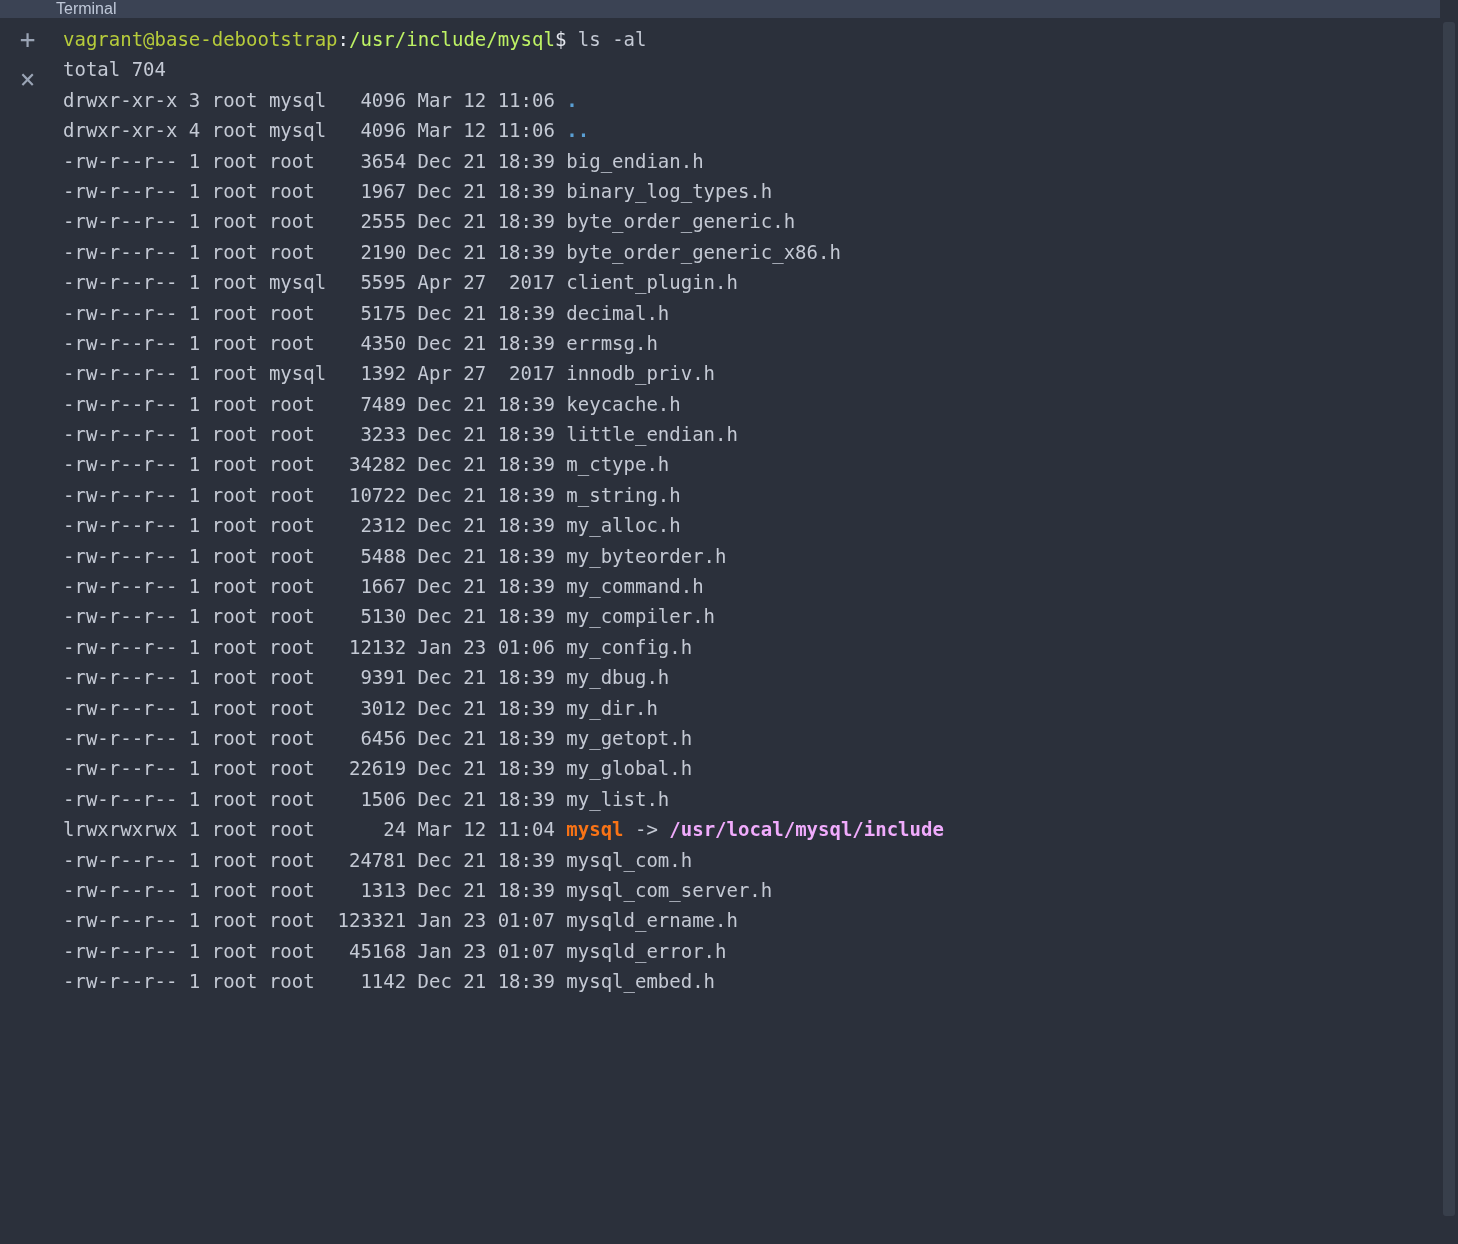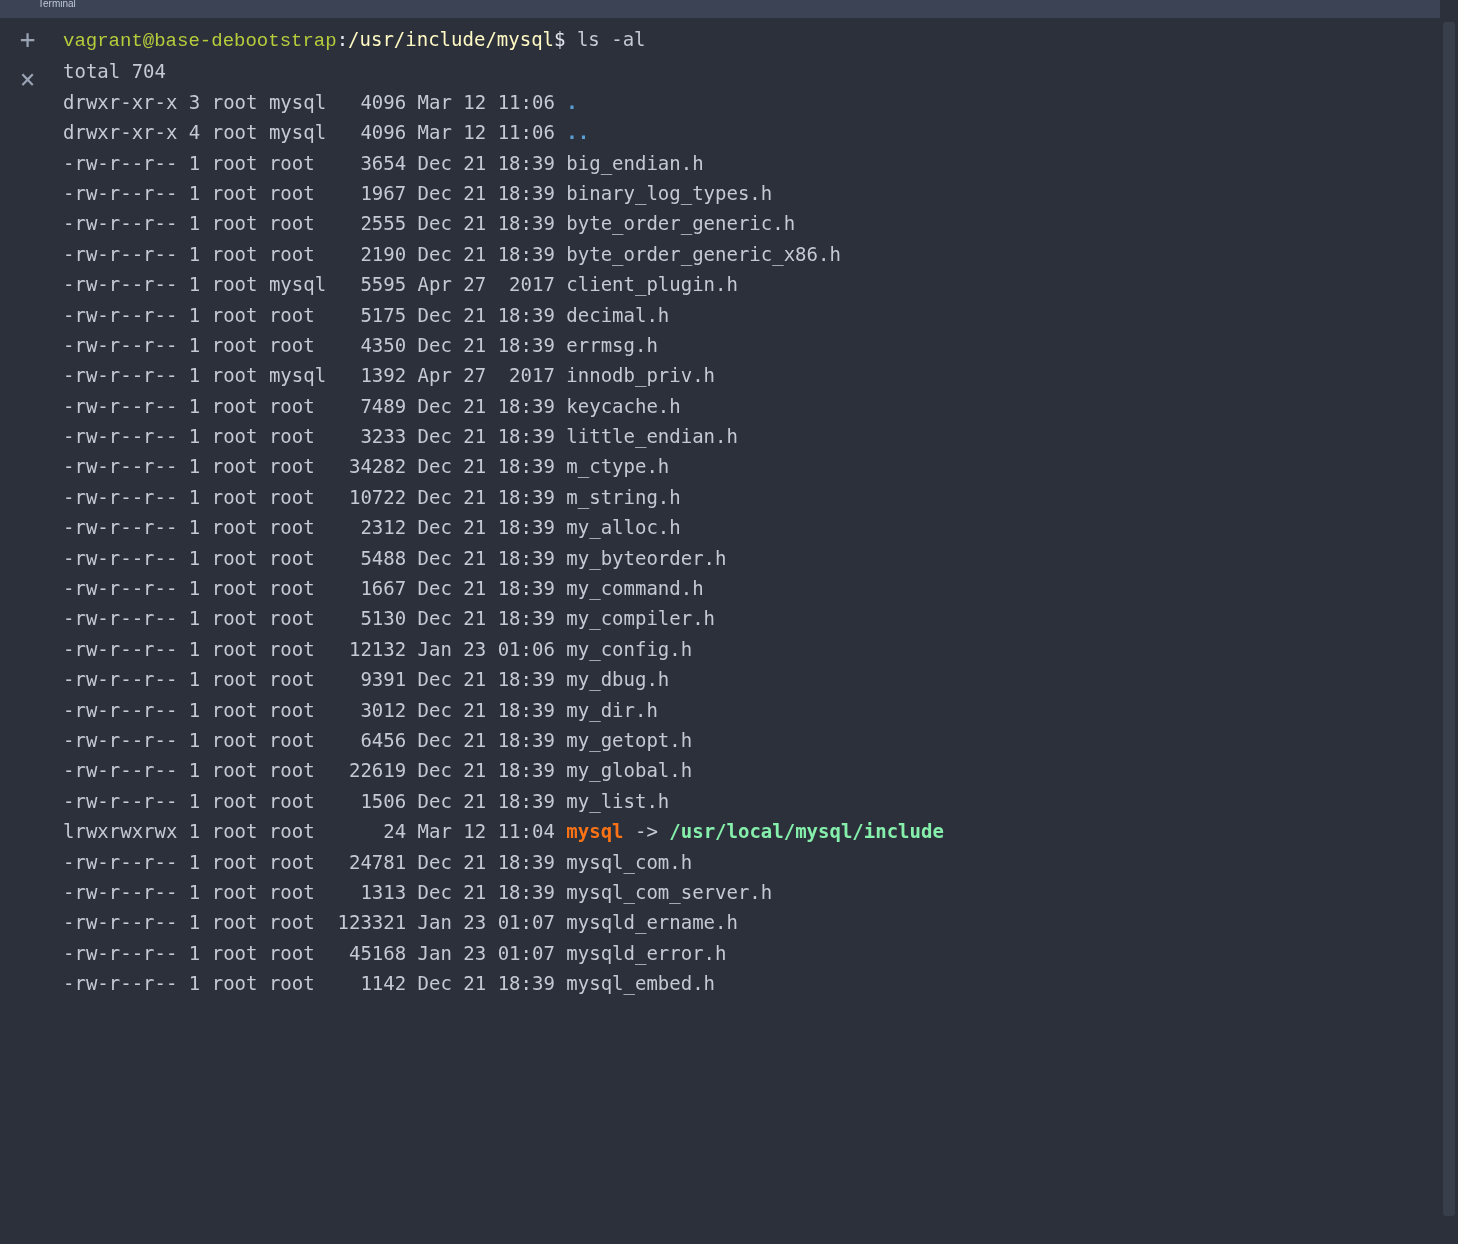--- a/index.html
+++ b/index.html
@@ -16,22 +16,22 @@
     height: 100%;
     width: 100%;
   }
   .titlebar {
     position: absolute;
     top: 0; left: 0; right: 0;
     height: 18px;
     background: #3b4354;
     color: #bfc8d8;
     font-family: sans-serif;
-    font-size: 10px;
-    padding-left: 38px;
+    font-size: 16px;
+    padding-left: 56px;
     overflow: hidden;
     display:flex; align-items:flex-start;
   }
   .titlebar span { position:relative; top:-4px; }
   .gutter {
     width: 55px;
     flex: 0 0 55px;
     background: #2b303b;
     padding-top: 28px;
     display: flex;
@@ -65,26 +65,26 @@
     position: relative;
   }
   .scrollbar .thumb {
     position:absolute;
     left:3px; right:3px;
     top:22px; height:96%;
     background: #4a5160;
     border-radius:3px;
     opacity:.45;
   }
-  .user  { color: #b7cc3b; font-family: Liberation Mono, monospace; }
-  .path  { color: #fef9c3; }
+  .user  { color: #b7cc3b; }
+  .path  { color: #bef264; }
   .white { color: #e4e7ee; }
   .dir   { color: #5a9fd4; font-weight: bold; }
   .sym   { color: #f97316; font-weight: bold; }
-  .tgt   { color: #86efac; font-weight: bold; }
+  .tgt   { color: #f0abfc; font-weight: bold; }
   .row { display:block; }
 </style>
 </head>
 <body>
 
 <div class="titlebar">
   <span>Terminal</span>
 </div>
 
 <div class="app">

